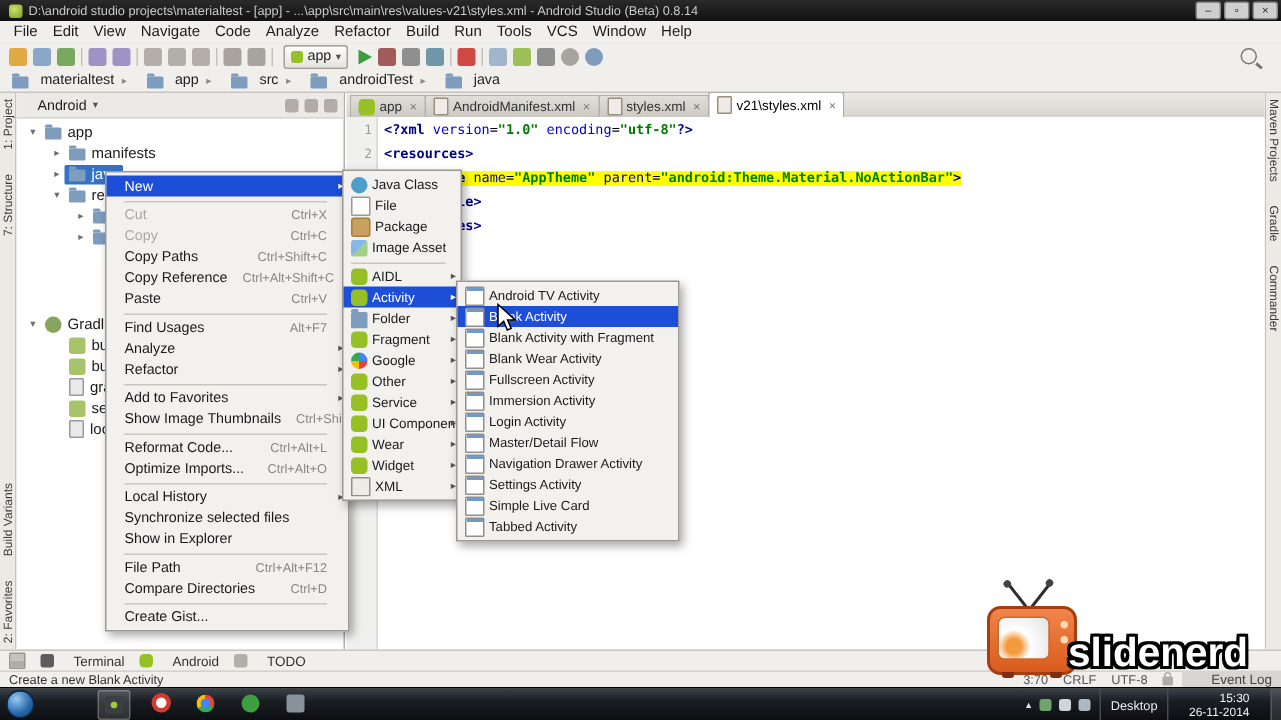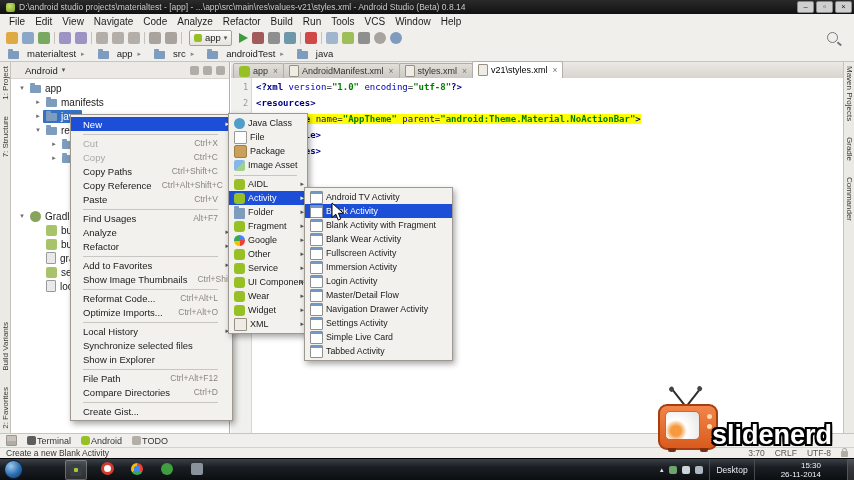--- a/index.html
+++ b/index.html
@@ -143,26 +143,26 @@
   .menu-item.selected .mi-shortcut{color:#d9e4f6;}
   .menu-item.disabled{color:#a8a8a8;}
   .menu-item.separator{height:5px;padding:0 2px;}
   .menu-item.separator::after{content:"";display:block;width:100%;border-top:1px solid #c9c5c0;margin-top:2px;}
 
   
   #bottom-tools{left:0;top:433px;width:854px;height:14px;background:#f1efec;border-top:1px solid #c8c4bf;
                 display:flex;align-items:center;font-size:9px;color:#333;padding:0 6px;gap:10px;}
   #tw-anchor{width:9px;height:9px;border:1px solid #9a968f;border-radius:1px;
              background:linear-gradient(#c7c3bc 50%,#b1ada6 50%);}
-  .tw-item{display:flex;align-items:center;gap:1px;}
+  .tw-item{display:flex;align-items:center;gap:13px;}
   .tw-item .ic{width:9px;height:9px;}
   #event-log{margin-left:auto;color:#444;margin-top:24px;}
 
   
-  #statusbar{left:0;top:447px;width:854px;height:11px;background:#f1efec;border-top:1px solid #d5d2cd;
+  #statusbar{left:0;top:447px;width:788px;height:11px;background:#f1efec;border-top:1px solid #d5d2cd;
              display:flex;align-items:center;font-size:8.5px;color:#333;padding:0 6px;}
   #status-right{margin-left:auto;display:flex;align-items:center;gap:10px;color:#555;}
   .ic-lock{width:7px;height:6px;background:#b0aca6;border-radius:1px;position:relative;margin-top:2px;}
   .ic-lock::before{content:"";position:absolute;top:-3px;left:1px;width:3px;height:3px;border:1px solid #b0aca6;
                    border-bottom:none;border-radius:3px 3px 0 0;}
 
   
   #taskbar{left:0;top:458px;width:854px;height:22px;background:linear-gradient(#3a4148,#1a1e23 40%,#0c0e11);
            border-top:1px solid #000;display:flex;align-items:center;color:#eef2f6;}
   #start-orb{width:17px;height:17px;border-radius:50%;margin:0 6px 0 4px;flex:none;
@@ -177,21 +177,21 @@
                         conic-gradient(#ea4335 0 33%,#34a853 0 66%,#fbbc05 0);}
   .tki.ic-screen::after{background:#3f9e3f;}
   .tki.ic-media::after{background:#8a939b;border-radius:2px;}
   #tb-right{margin-left:auto;display:flex;align-items:center;gap:6px;height:100%;}
   #tray-chevron{font-size:7px;color:#dfe5ea;}
   .tri{width:8px;height:8px;border-radius:2px;background:#cdd4da;}
   .tri.ic-shield{background:#6da56d;}
   .tri.ic-volume{background:#cdd4da;}
   .tri.ic-network{background:#aeb8c2;}
   #desktop-label{font-size:8.5px;color:#e8edf2;padding:0 6px;border-left:1px solid #454b52;border-right:1px solid #454b52;height:100%;display:flex;align-items:center;}
-  #clock{font-size:8px;line-height:9px;text-align:right;margin:0 20px;}
+  #clock{font-size:8px;line-height:9px;text-align:right;margin:0 8px;}
   #show-desktop{width:6px;height:100%;background:rgba(255,255,255,.12);border-left:1px solid #50565c;}
 
   
   #watermark{left:648px;top:385px;width:206px;height:72px;z-index:95;pointer-events:none;}
   #tv{position:absolute;left:8px;top:2px;width:62px;height:64px;}
   .antenna{position:absolute;width:2px;height:22px;background:#2e2e2e;top:0;}
   .antenna.l{left:22px;transform:rotate(-38deg);}
   .antenna.r{left:36px;transform:rotate(38deg);}
   .antenna::after{content:"";position:absolute;top:-3px;left:-2px;width:5px;height:5px;border-radius:50%;background:#444;}
   #tv-body{position:absolute;left:2px;top:17px;width:56px;height:42px;background:linear-gradient(#f2854a,#d95b1d);

